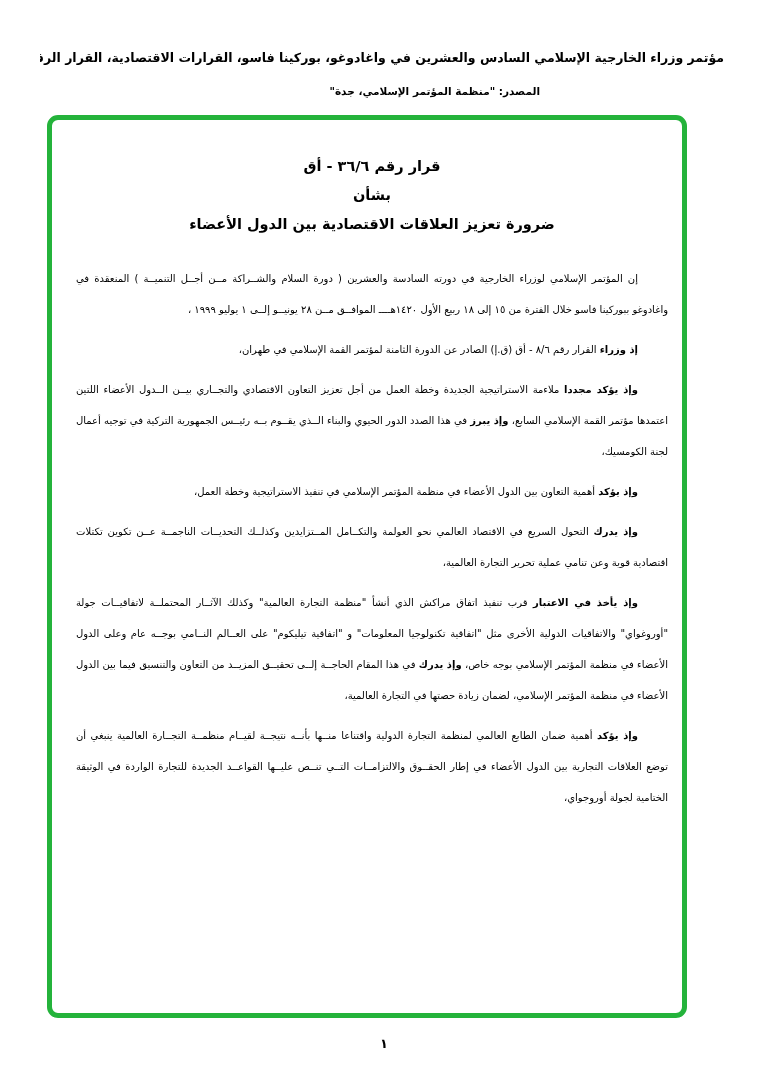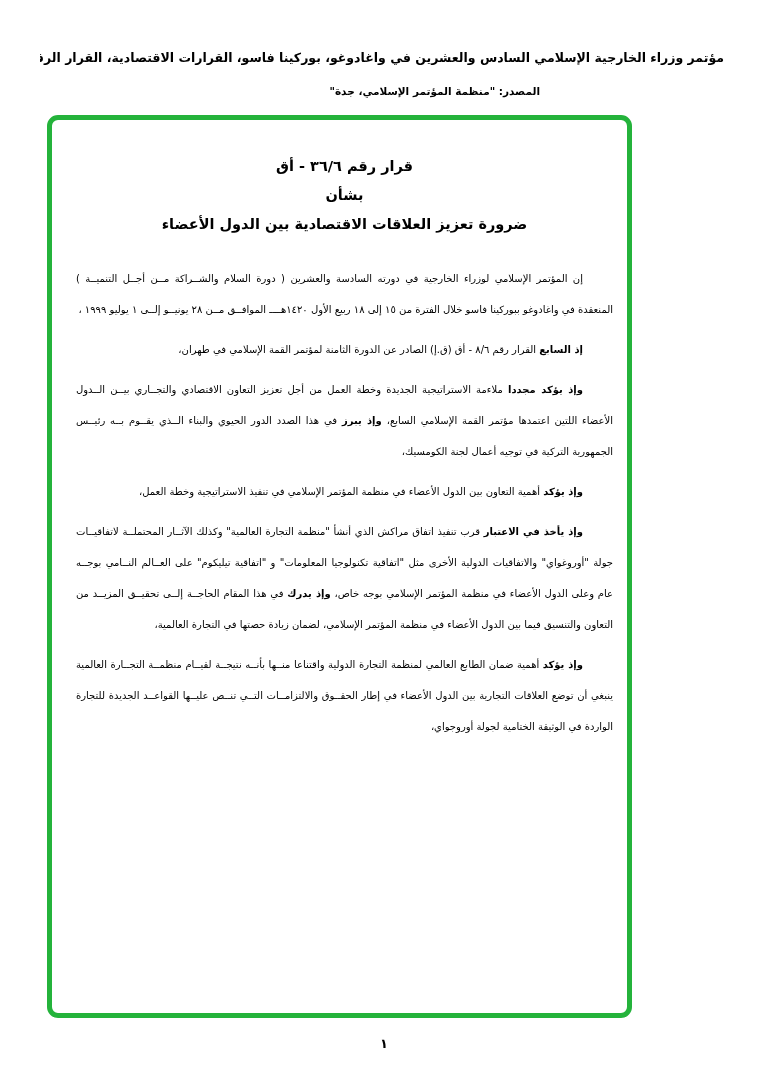--- a/index.html
+++ b/index.html
@@ -10,21 +10,21 @@
   .hdr1{
     position:absolute;top:50px;right:44px;left:40px;
     font-size:12.5px;font-weight:700;text-align:right;white-space:nowrap;overflow:hidden;
     direction:rtl;
   }
   .hdr2{
     position:absolute;top:85px;right:228px;
     font-size:10.5px;font-weight:700;direction:rtl;
   }
   .box{
-    position:absolute;left:47px;top:115px;width:585px;height:903px;
+    position:absolute;left:47px;top:115px;width:640px;height:903px;
     box-sizing:border-box;border:5px solid #24b33b;border-radius:11px;
     padding:32px 14px 0 24px;background:#ffffff;overflow:hidden;
   }
   .title-block{
     text-align:center;font-weight:700;font-size:14.5px;line-height:29px;
     margin:0 0 24px 0;
   }
   .title-block div{margin:0;}
   .docbody{
     font-size:10px;line-height:31px;text-align:justify;direction:rtl;
@@ -52,27 +52,28 @@
     <div class="title-block">
       <div>قرار رقم ٣٦/٦ - أق</div>
       <div>بشأن</div>
       <div>ضرورة تعزيز العلاقات الاقتصادية بين الدول الأعضاء</div>
     </div>
 
     <div class="docbody">
 
       <p><span>إن المؤتمر الإسلامي لوزراء الخارجية في دورته السادسة والعشرين ( دورة السلام والشــراكة مــن أجــل التنميــة ) المنعقدة في واغادوغو ببوركينا فاسو خلال الفترة من ١٥ إلى ١٨ ربيع الأول ١٤٢٠هــــ الموافــق مــن ٢٨ يونيــو إلــى ١ يوليو ١٩٩٩ ،</span></p>
 
-      <p><span class="lead">إذ السابع</span><span> القرار رقم ٨/٦ - أق (ق.إ) الصادر عن الدورة الثامنة لمؤتمر القمة الإسلامي في طهران،</span></p>
+      <p><span class="lead">إذ وزراء</span><span> القرار رقم ٨/٦ - أق (ق.إ) الصادر عن الدورة الثامنة لمؤتمر القمة الإسلامي في طهران،</span></p>
 
 
       <p><span class="lead">وإذ يؤكد مجددا</span><span> ملاءمة الاستراتيجية الجديدة وخطة العمل من أجل تعزيز التعاون الاقتصادي والتجــاري بيــن الــدول الأعضاء اللتين اعتمدها مؤتمر القمة الإسلامي السابع، </span><span class="lead">وإذ يبرز</span><span> في هذا الصدد الدور الحيوي والبناء الــذي يقــوم بــه رئيــس الجمهورية التركية في توجيه أعمال لجنة الكومسيك،</span></p>
 
       <p><span class="lead">وإذ يؤكد</span><span> أهمية التعاون بين الدول الأعضاء في منظمة المؤتمر الإسلامي في تنفيذ الاستراتيجية وخطة العمل،</span></p>
 
+      <p><span class="lead">وإذ يدرك</span><span> التحول السريع في الاقتصاد العالمي نحو العولمة والتكــامل المــتزايدين وكذلــك التحديــات الناجمــة عــن تكوين تكتلات اقتصادية قوية وعن تنامي عملية تحرير التجارة العالمية،</span></p>
 
       <p><span class="lead">وإذ يأخذ في الاعتبار</span><span> قرب تنفيذ اتفاق مراكش الذي أنشأ "منظمة التجارة العالمية" وكذلك الآثــار المحتملــة لاتفاقيــات جولة "أوروغواي" والاتفاقيات الدولية الأخرى مثل "اتفاقية تكنولوجيا المعلومات" و "اتفاقية تيليكوم" على العــالم النــامي بوجــه عام وعلى الدول الأعضاء في منظمة المؤتمر الإسلامي بوجه خاص،  </span><span class="lead">وإذ يدرك</span><span> في هذا المقام الحاجــة إلــى تحقيــق المزيــد من التعاون والتنسيق فيما بين الدول الأعضاء في منظمة المؤتمر الإسلامي، لضمان زيادة حصتها في التجارة العالمية،</span></p>
 
       <p><span class="lead">وإذ يؤكد</span><span> أهمية ضمان الطابع العالمي لمنظمة التجارة الدولية واقتناعا منــها بأنــه نتيجــة لقيــام منظمــة التجــارة العالمية ينبغي أن توضع العلاقات التجارية بين الدول الأعضاء في إطار الحقــوق والالتزامــات التــي تنــص عليــها القواعــد الجديدة للتجارة الواردة في الوثيقة الختامية لجولة أوروجواي،</span></p>
 
     </div>
   </div>
 
   <div class="pagenum">١</div>
 

